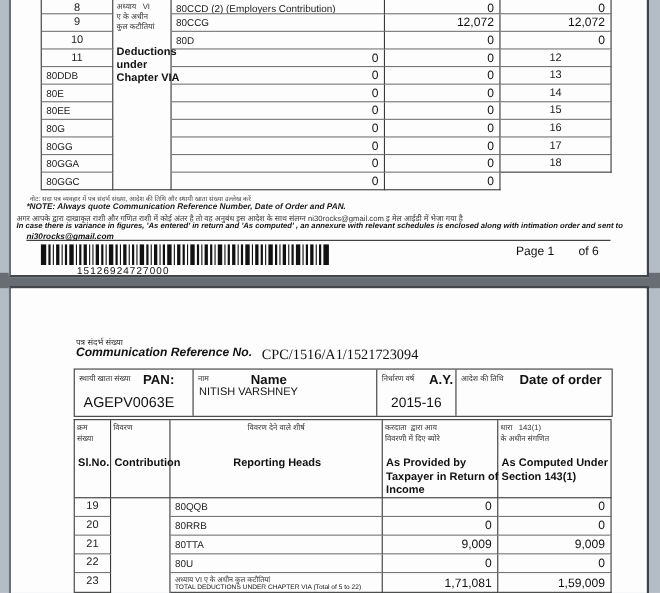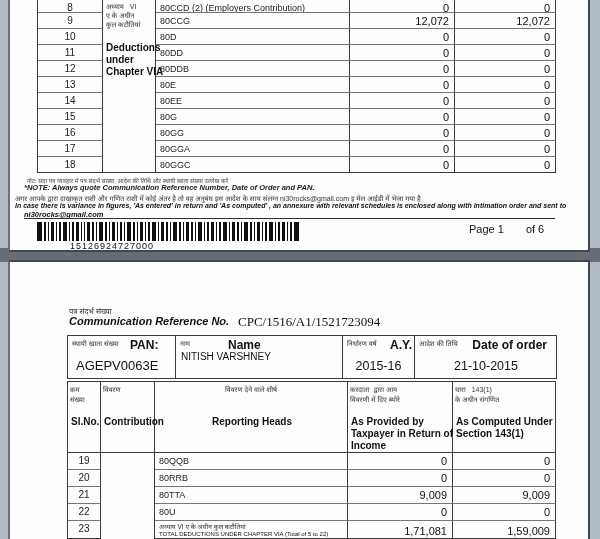--- a/index.html
+++ b/index.html
@@ -93,21 +93,20 @@
       <div class="cell head">80CCG</div>
       <div class="cell val">12,072</div>
       <div class="cell val">12,072</div>
 
       <div class="cell sl">10</div>
       <div class="cell head">80D</div>
       <div class="cell val">0</div>
       <div class="cell val">0</div>
 
       <div class="cell sl">11</div>
-      <div class="cell head">80DD</div>
       <div class="cell val">0</div>
       <div class="cell val">0</div>
 
       <div class="cell sl">12</div>
       <div class="cell head">80DDB</div>
       <div class="cell val">0</div>
       <div class="cell val">0</div>
 
       <div class="cell sl">13</div>
       <div class="cell head">80E</div>
@@ -241,21 +240,20 @@
         <span class="v" style="left:5px; top:15px; font-size:10px;">NITISH  VARSHNEY</span>
       </div>
       <div class="cell">
         <span class="hi">निर्धारण वर्ष</span>
         <span class="en" style="right:2px;">A.Y.</span>
         <span class="v" style="left:0; right:0; bottom:5px; text-align:center;">2015-16</span>
       </div>
       <div class="cell">
         <span class="hi">आदेश की तिथि</span>
         <span class="en" style="right:10px;">Date of order</span>
-        <span class="v" style="left:0; right:0; bottom:5px; text-align:center;">21-10-2015</span>
       </div>
     </div>
 
     <div class="grid abs t2">
       <div class="cell hcell">
         <div class="hi">क्रम
 संख्या</div>
         <div class="en">Sl.No.</div>
       </div>
       <div class="cell hcell">

